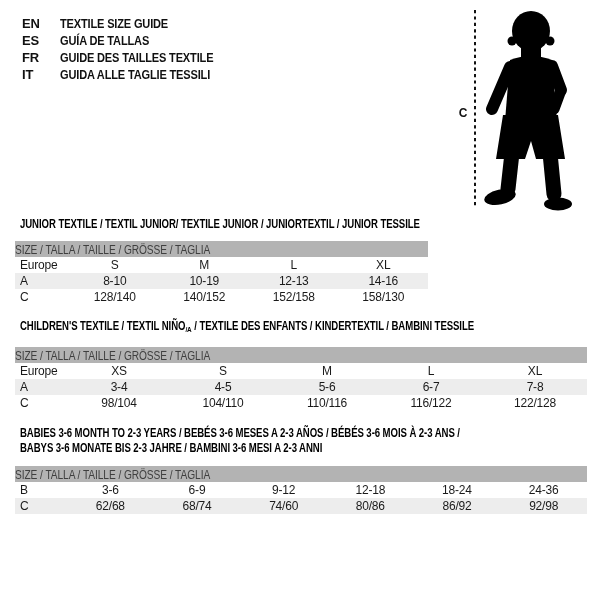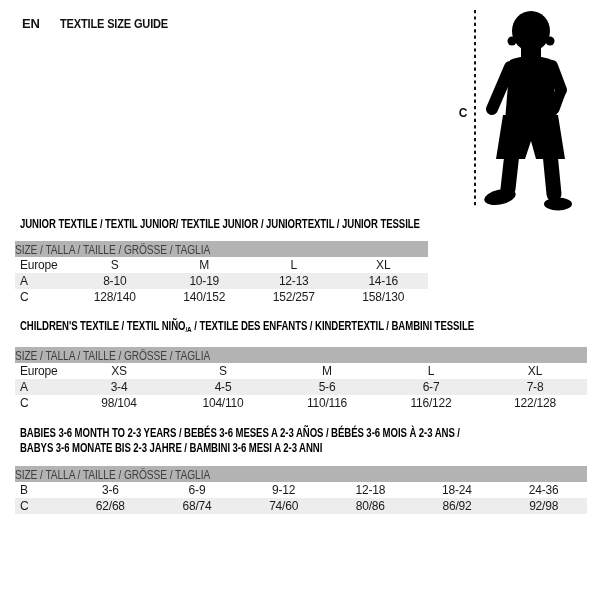--- a/index.html
+++ b/index.html
@@ -67,20 +67,32 @@
 </head>
 <body>
 
 <div class="canvas">
 
   <div class="lang-list">
     <div class="lang-item">
       <span class="lang-code">EN</span>
       <span class="lang-label">TEXTILE SIZE GUIDE</span>
     </div>
+    <div class="lang-item">
+      <span class="lang-code">ES</span>
+      <span class="lang-label">GUÍA DE TALLAS</span>
+    </div>
+    <div class="lang-item">
+      <span class="lang-code">FR</span>
+      <span class="lang-label">GUIDE DES TAILLES TEXTILE</span>
+    </div>
+    <div class="lang-item">
+      <span class="lang-code">IT</span>
+      <span class="lang-label">GUIDA ALLE TAGLIE TESSILI</span>
+    </div>
   </div>
 
   <div class="figure">
     <svg width="145" height="212" viewBox="0 0 145 210">
 
       <line x1="20" y1="7" x2="20" y2="205" stroke="#111111" stroke-width="2" stroke-dasharray="3.2 3.2"></line>
       <g fill="#000000" stroke="none">
 
         <ellipse cx="76" cy="28" rx="19" ry="20"></ellipse>
         <circle cx="57" cy="38" r="4.5"></circle>
@@ -133,21 +145,21 @@
         <td class="rowlabel">A</td>
         <td>8-10</td>
         <td>10-19</td>
         <td>12-13</td>
         <td>14-16</td>
       </tr>
       <tr>
         <td class="rowlabel">C</td>
         <td>128/140</td>
         <td>140/152</td>
-        <td>152/257</td>
+        <td>152/158</td>
         <td>158/130</td>
       </tr>
     </tbody>
       </table>
   </div>
 
   <div class="tbl-title" style="top:319px"><span>CHILDREN'S TEXTILE / TEXTIL NIÑO</span><span class="sub">/A</span><span> / TEXTILE DES ENFANTS / KINDERTEXTIL / BAMBINI TESSILE</span></div>
 
   <div class="table-wrap w2">
     <div class="size-bar">

